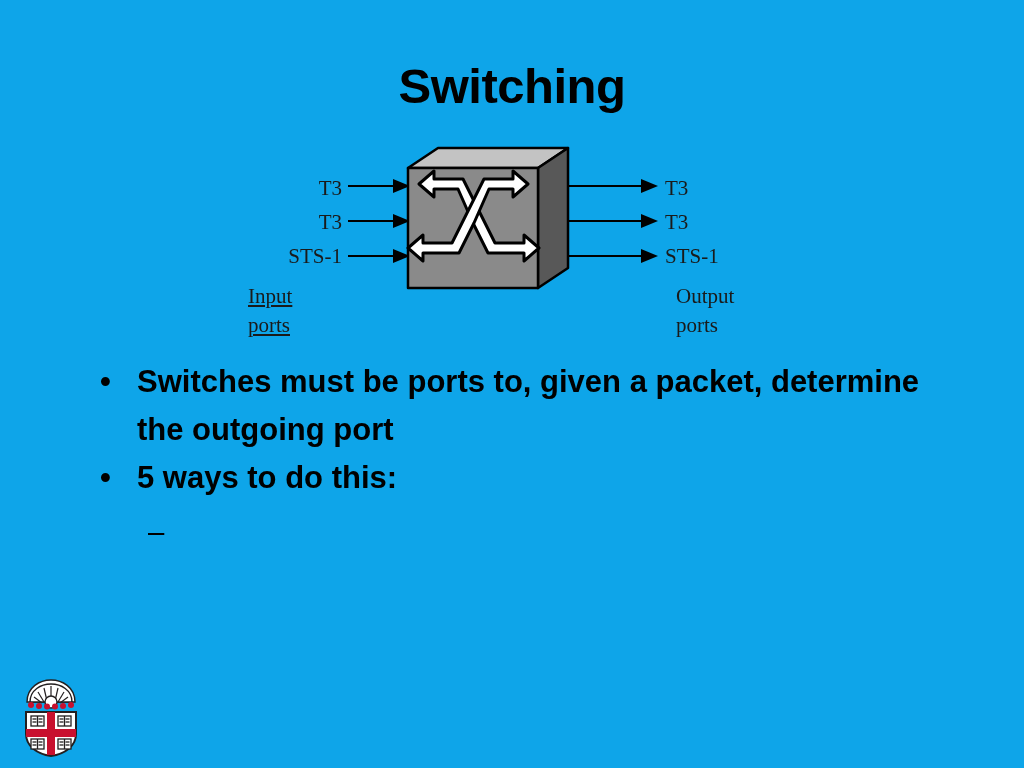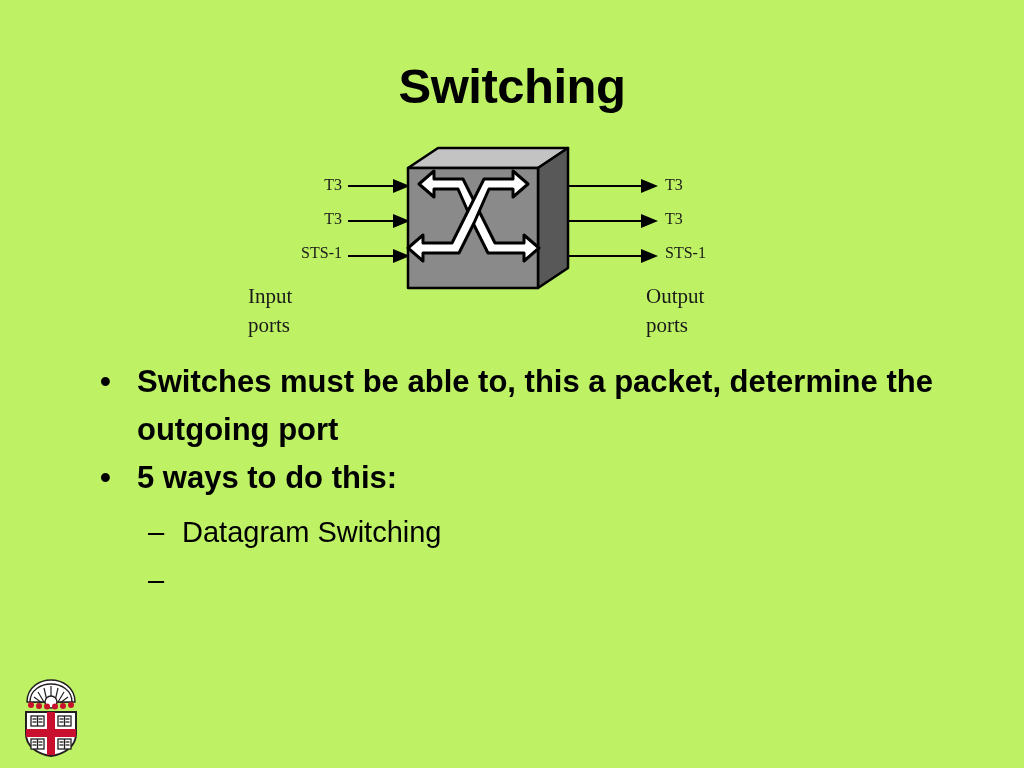--- a/index.html
+++ b/index.html
@@ -4,21 +4,21 @@
 <style>
   html, body {
     margin: 0;
     padding: 0;
     background: #ffffff;
   }
   .slide {
     position: relative;
     width: 1024px;
     height: 768px;
-    background: #bef264;
+    background: #0ea5e9;
     overflow: hidden;
     font-family: "Liberation Sans", sans-serif;
   }
 
   
   .slide-title {
     position: absolute;
     left: 0;
     top: 58px;
     width: 1024px;
@@ -50,32 +50,32 @@
   .out-labels {
     position: absolute;
     left: 435px;
     top: 36px;
     width: 125px;
     text-align: left;
   }
   .port-row {
     height: 34px;
     font-family: "Liberation Serif", serif;
-    font-size: 16px;
+    font-size: 21px;
     color: #1a1a1a;
   }
   .ports-caption {
     position: absolute;
     font-family: "Liberation Serif", serif;
     font-size: 21px;
     line-height: 29px;
     color: #1a1a1a;
   }
-  .ports-caption.left  { left: 18px;  top: 142px; text-align: left; }
-  .ports-caption.right { left: 416px; top: 142px; text-align: left; }
+  .ports-caption.left  { left: 18px;  top: 142px; text-align: left; text-decoration: underline; }
+  .ports-caption.right { left: 446px; top: 142px; text-align: left; }
 
   
   .body {
     position: absolute;
     left: 96px;
     top: 358px;
     width: 880px;
   }
   .bullet-l1 {
     position: relative;
@@ -194,35 +194,34 @@
                  L 193 95 L 178 108 L 193 121 L 193 113 L 229 113 L 244 83 L 259 49
                  L 283 49 L 283 57 Z"></path>
       </g>
     </svg>
   </div>
 
   <div class="body">
 
     <div class="bullet-l1">
       <span class="marker">•</span>
-      <span class="txt">Switches must be able to, this a packet, determine the outgoing port</span>
+      <span class="txt">Switches must be ports to, given a packet, determine the outgoing port</span>
     </div>
 
     <div class="bullet-l1">
       <span class="marker">•</span>
       <span class="txt">5 ways to do this:</span>
     </div>
 
     <div class="sub-list">
       <div class="bullet-l2">
         <span class="marker">–</span>
       </div>
       <div class="bullet-l2">
         <span class="marker">–</span>
-        <span>Datagram Switching</span>
       </div>
       <div class="bullet-l2">
         <span class="marker">–</span>
       </div>
     </div>
   </div>
 
   <div class="logo">
     <svg width="70" height="82" viewBox="0 0 70 82">
 

